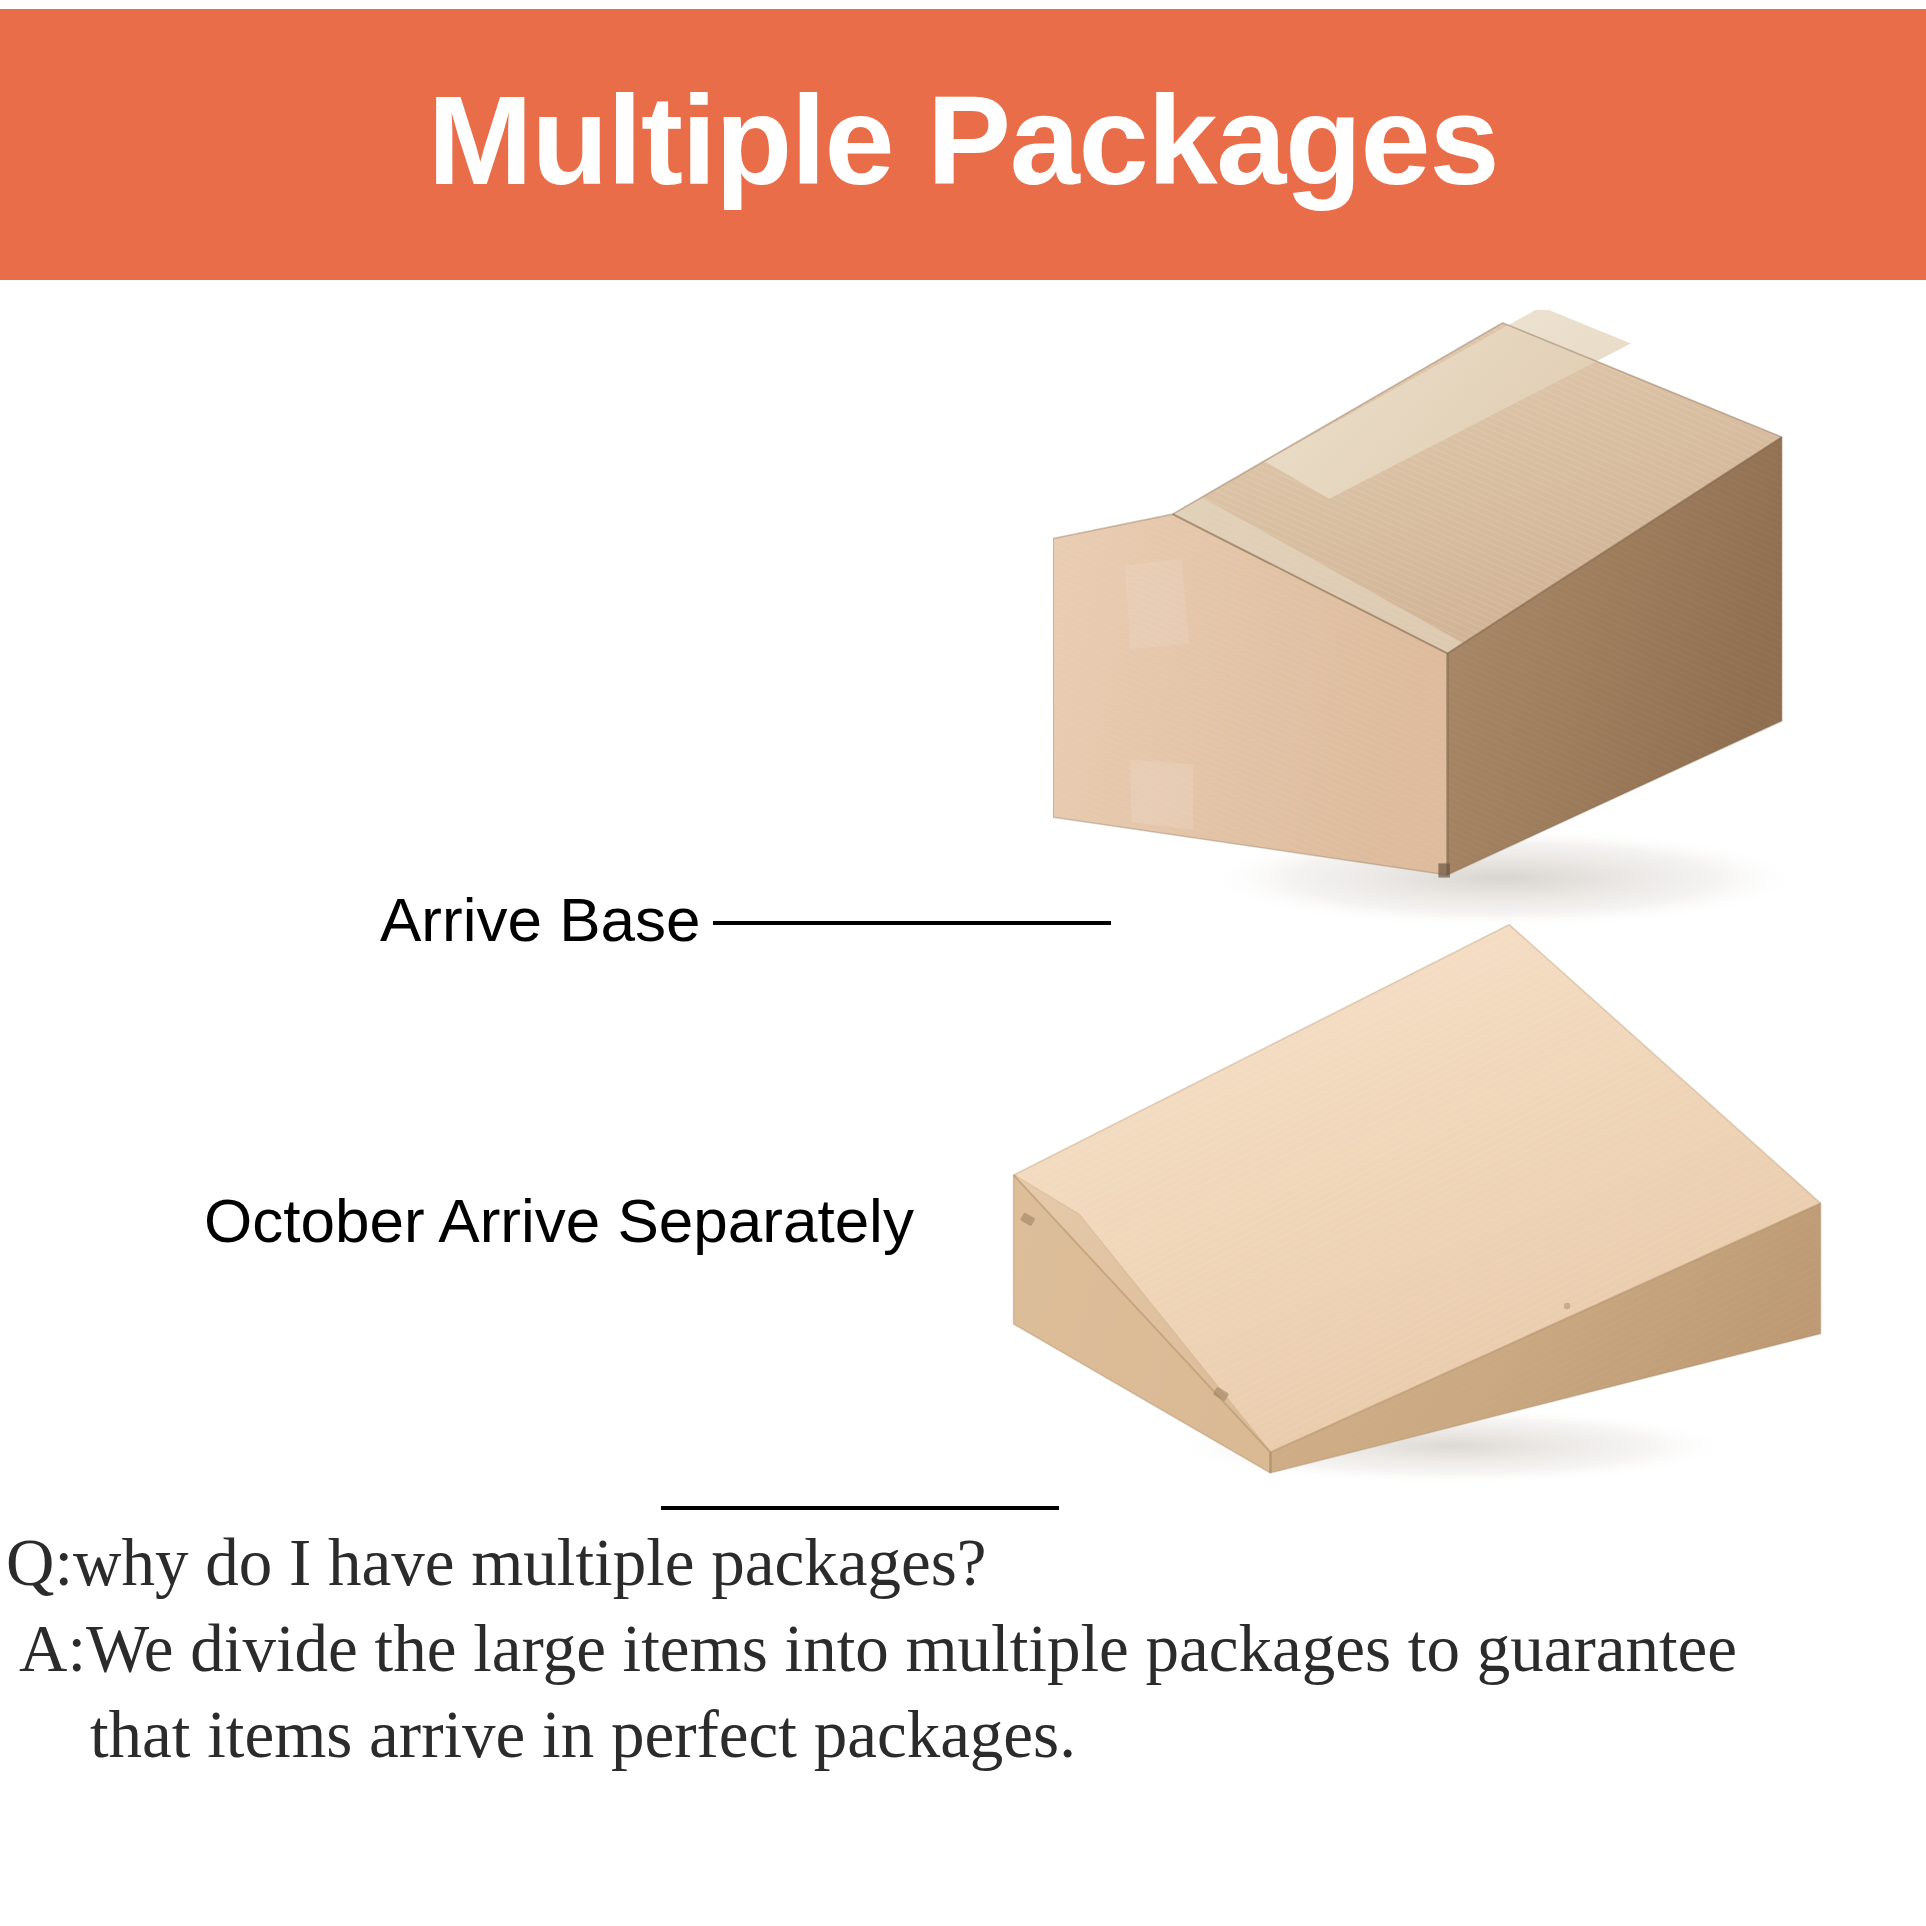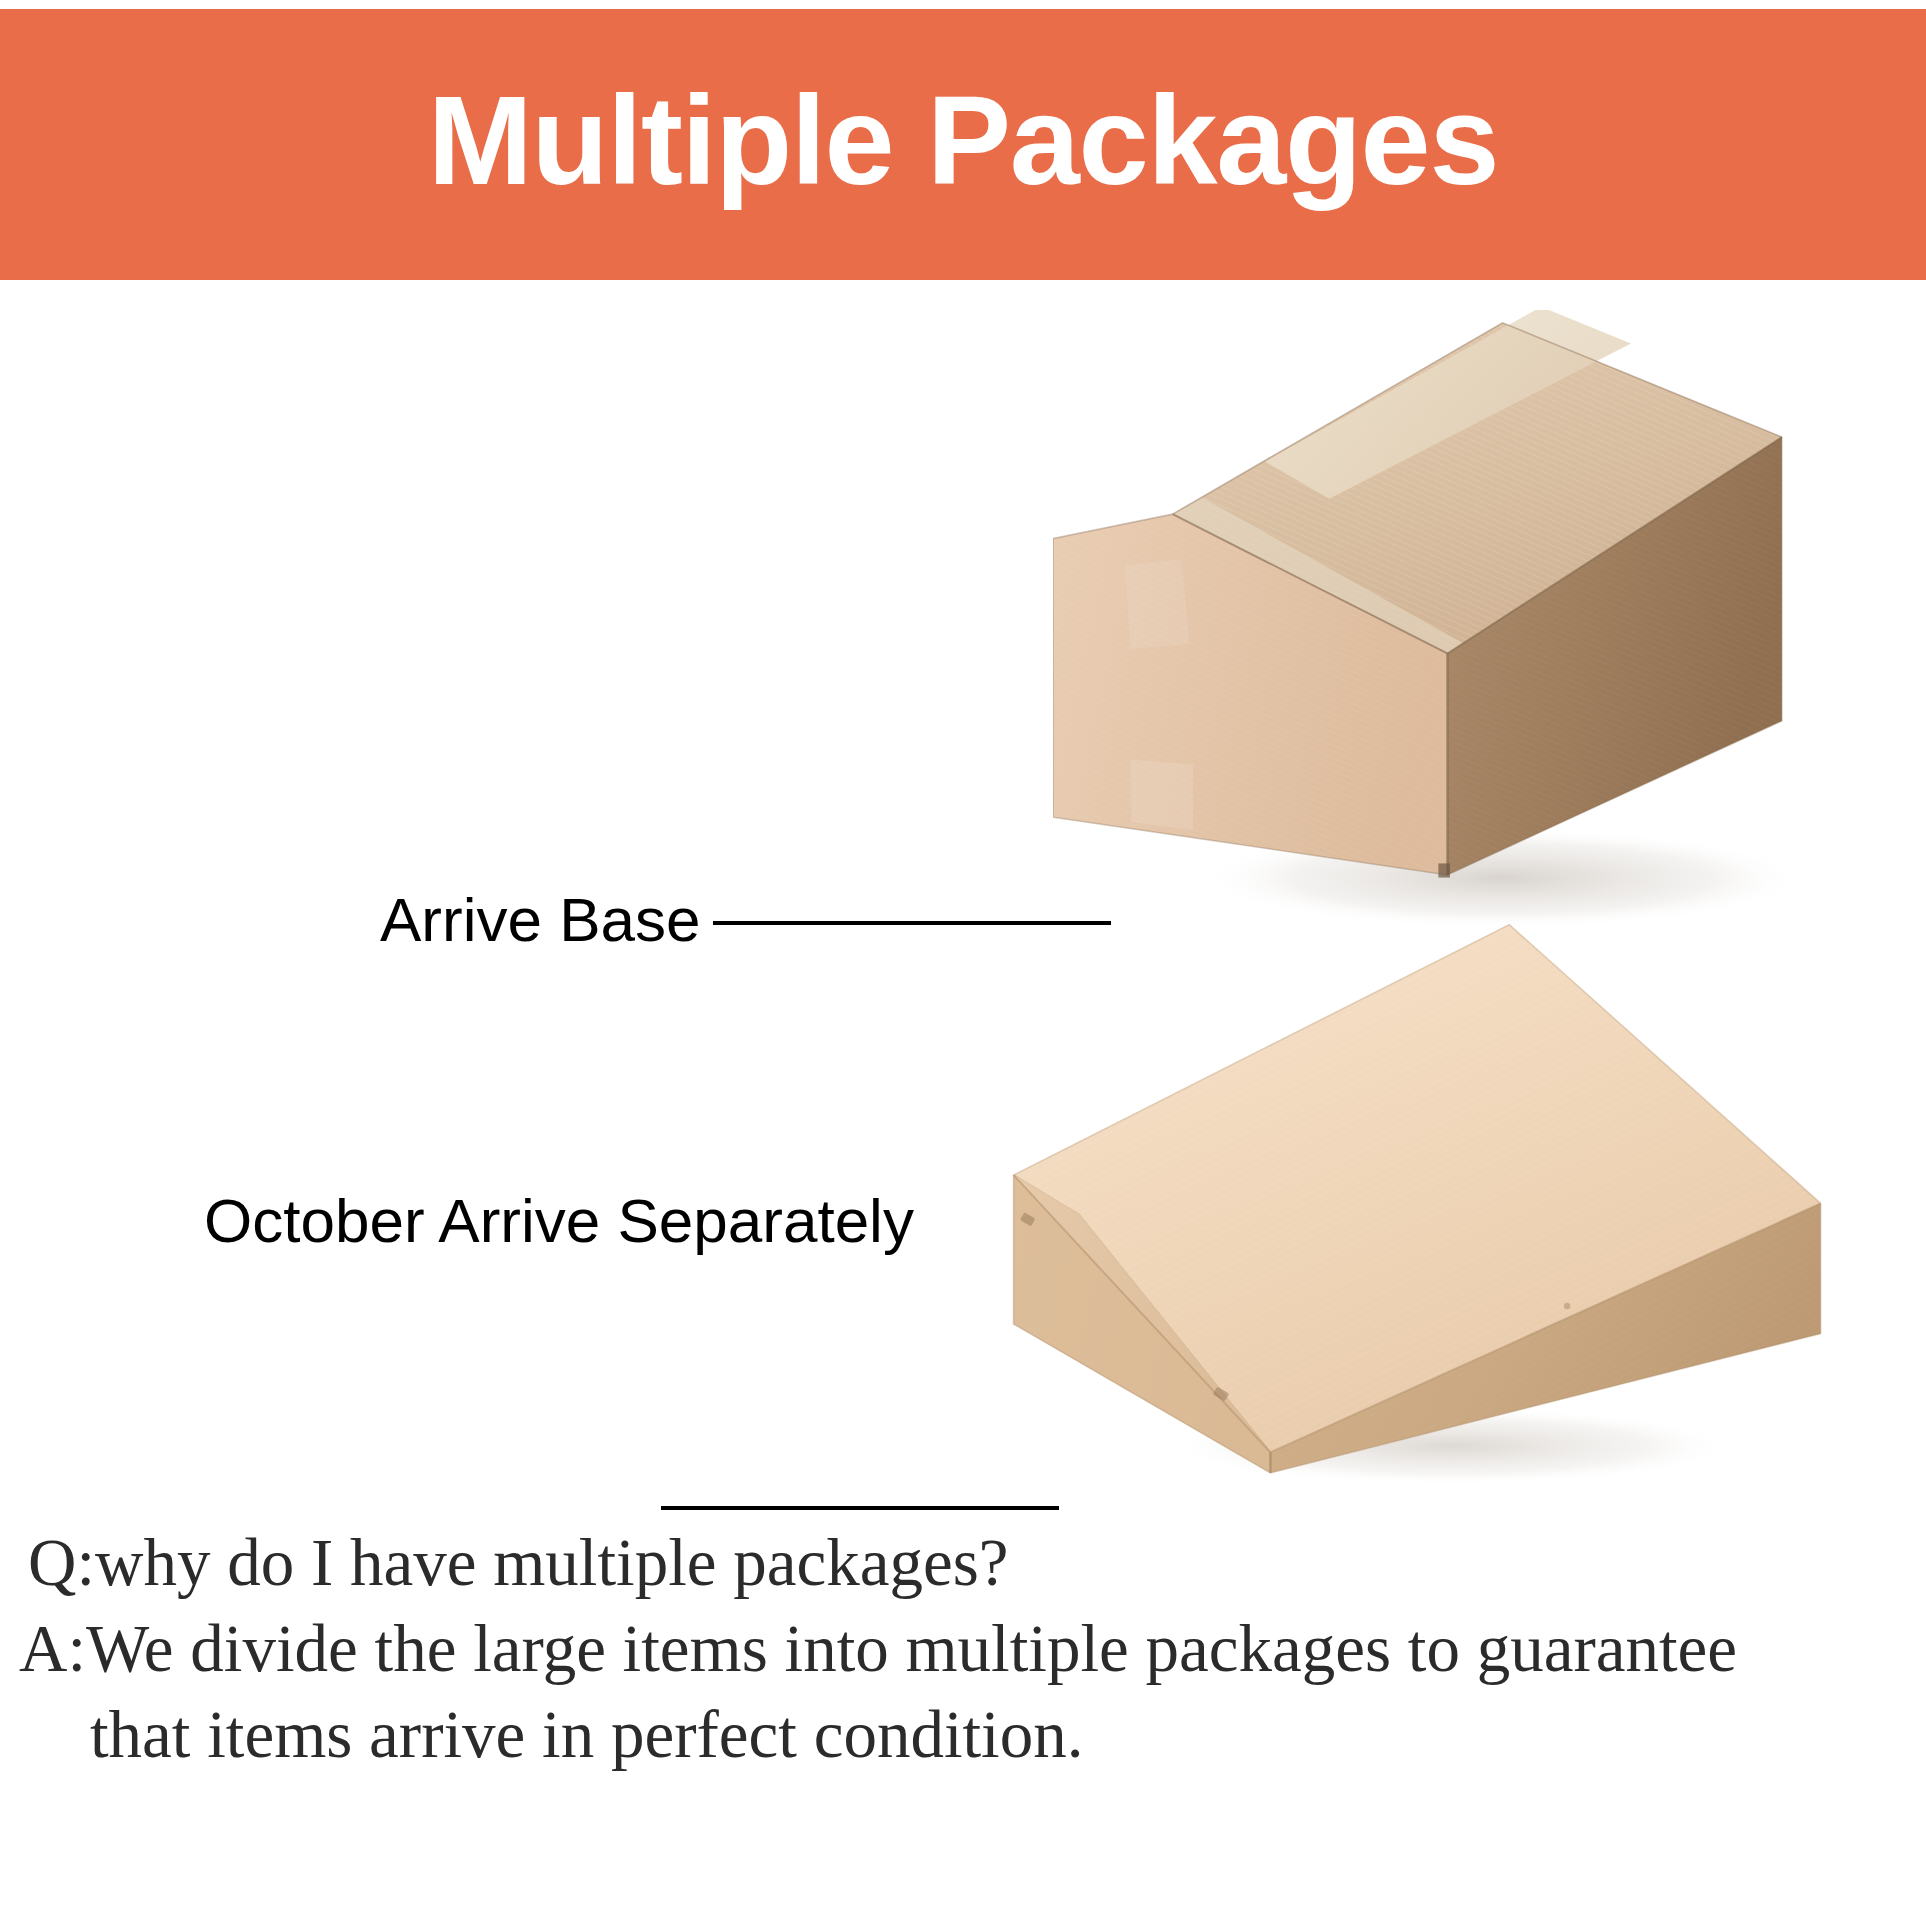--- a/index.html
+++ b/index.html
@@ -82,21 +82,21 @@
     width: 1926px;
     font-family: "Liberation Serif", serif;
     color: #2b2b2b;
   }
   .faq-line {
     font-size: 67px;
     line-height: 1.28;
     white-space: nowrap;
     font-weight: normal;
   }
-  #faq-question { padding-left: 28px; }
+  #faq-question { padding-left: 6px; }
   #faq-answer-1 { padding-left: 19px; }
   #faq-answer-2 { padding-left: 90px; }
 </style>
 </head>
 <body>
 
 <div id="header-banner">
   <div id="header-title">Multiple Packages</div>
 </div>
 
@@ -219,15 +219,15 @@
   <div class="callout-label" id="label-vanity-base">Arrive Base</div>
 
   <div class="callout-label" id="label-may-arrive">October Arrive Separately</div>
 
 
 </div>
 
 <div id="faq-block">
   <div class="faq-line" id="faq-question">Q:why do I have multiple packages?</div>
   <div class="faq-line" id="faq-answer-1">A:We divide the large items into multiple packages to guarantee</div>
-  <div class="faq-line" id="faq-answer-2">that items arrive in perfect condition.</div>
+  <div class="faq-line" id="faq-answer-2">that items arrive in perfect packages.</div>
 </div>
 
 
 </body></html>

